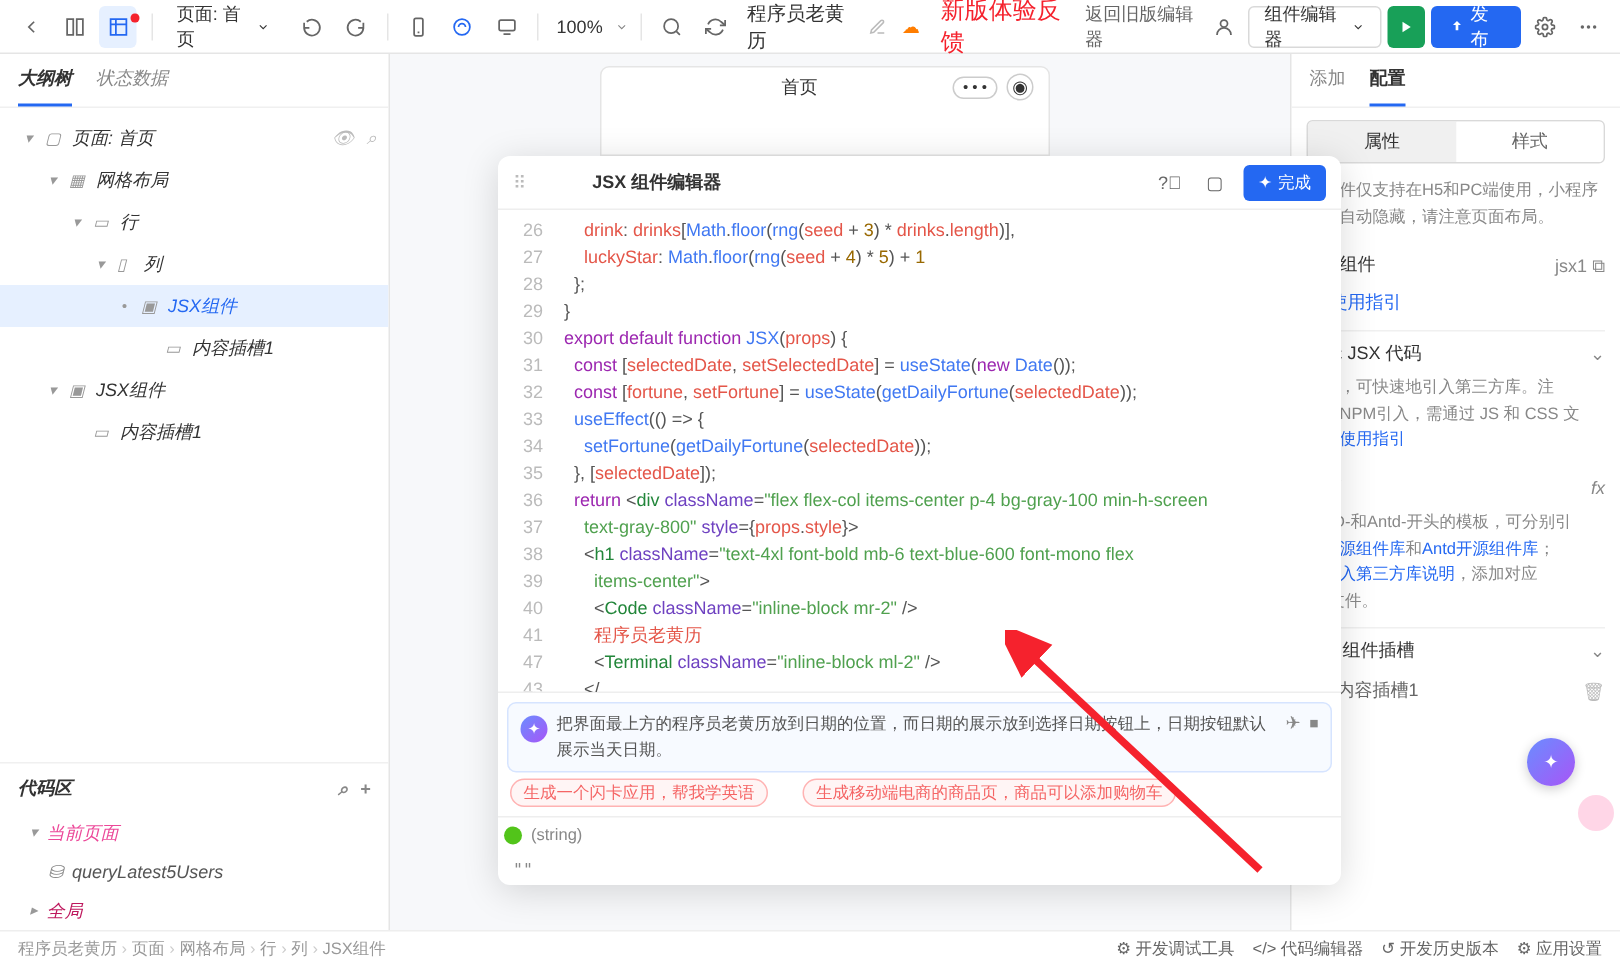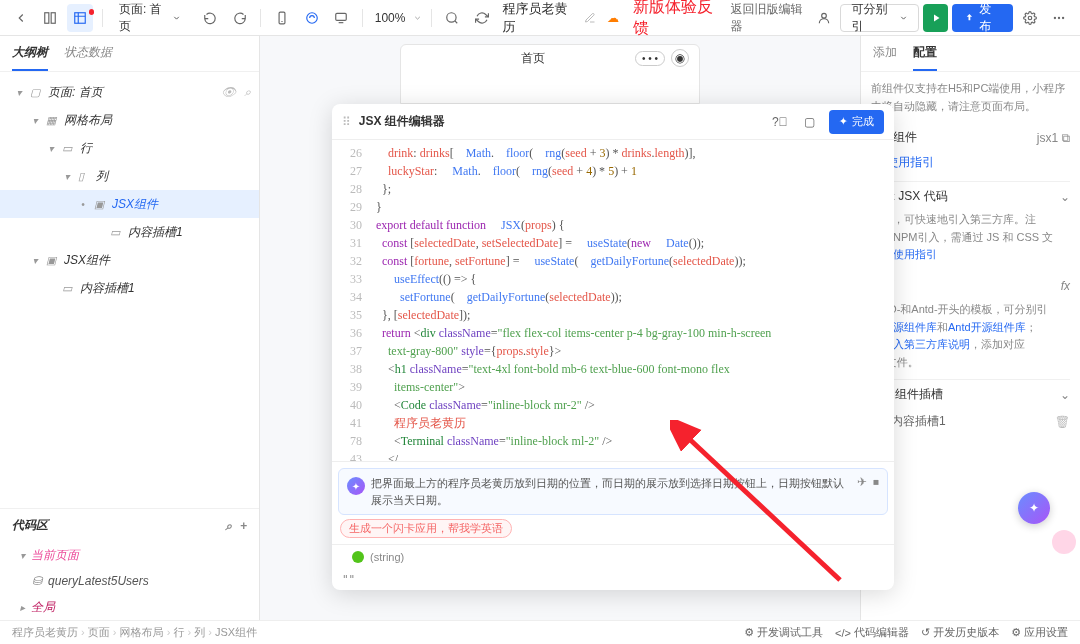--- a/index.html
+++ b/index.html
@@ -41,40 +41,40 @@
 .seg-item { flex: 1; text-align: center; padding: 5px 0; cursor: pointer; background: #fff; font-size: 12px; }
 .seg-item.active { background: #f0f0f0; color: #333; }
 .notice { font-size: 11px; color: #888; line-height: 1.6; margin-bottom: 8px; }
 .prop-row { display: flex; justify-content: space-between; align-items: center; padding: 6px 0; }
 .prop-row .k { color: #333; font-weight: 500; }
 .prop-row .v { color: #888; }
 .link { color: #2468f2; cursor: pointer; }
 
 .editor-modal { position: absolute; left: 332px; top: 104px; width: 562px; height: 486px; background: #fff; border-radius: 8px; box-shadow: 0 4px 24px rgba(0,0,0,0.15); display: flex; flex-direction: column; overflow: hidden; z-index: 50; }
 .modal-hd { display: flex; align-items: center; height: 36px; padding: 0 10px; border-bottom: 1px solid #eee; gap: 8px; }
-.modal-title { font-size: 12px; font-weight: 600; flex: 1; }
+.modal-title { font-size: 12px; font-weight: 600; flex: 1; margin-left: 36px; }
 .btn-done { height: 24px; padding: 0 10px; background: #2468f2; color: #fff; border-radius: 4px; display: inline-flex; align-items: center; gap: 4px; cursor: pointer; font-size: 11px; }
-.code-area { flex: 1; display: flex; font-family: Liberation Serif, serif; font-size: 12px; line-height: 18px; overflow: hidden; }
+.code-area { flex: 1; display: flex; font-family: Liberation Sans, sans-serif; font-size: 12px; line-height: 18px; overflow: hidden; }
 .gutter { width: 38px; text-align: right; color: #bbb; padding: 4px 8px 4px 0; background: #fff; user-select: none; }
 .code { flex: 1; padding: 4px 6px; white-space: pre; overflow: auto; color: #555; }
 .kw { color: #9c27b0; }
-.fn { color: #4078f2; margin-left: 12px; }
+.fn { color: #4078f2; }
 .id { color: #e45649; }
 .str { color: #50a14f; }
 .num { color: #986801; }
 .tag { color: #22863a; }
 .attr { color: #6f42c1; }
 .prompt-area { border-top: 1px solid #eee; padding: 6px; }
 .prompt-row { display: flex; align-items: flex-start; gap: 6px; border: 1px solid #d6e4ff; border-radius: 6px; padding: 6px 8px; background: #f7faff; position: relative; }
 .ai-avatar { width: 18px; height: 18px; border-radius: 50%; background: linear-gradient(135deg,#6a8dff,#a855f7); flex-shrink: 0; margin-top: 2px; display: flex; align-items: center; justify-content: center; color: #fff; font-size: 10px; }
 .prompt-text { flex: 1; font-size: 11px; color: #555; line-height: 1.5; }
 .prompt-icons { display: flex; gap: 6px; color: #888; }
 .chips { display: flex; gap: 23px; margin-top: 4px; padding: 0 2px; }
 .chip { border: 1px solid #ffb3b3; color: #f56565; border-radius: 10px; padding: 1px 8px; font-size: 11px; cursor: pointer; background: #fff5f5; }
-.result-row { display: flex; align-items: center; gap: 6px; padding: 6px 20px; border-top: 1px solid #eee; color: #888; font-size: 11px; }
+.result-row { display: flex; align-items: center; gap: 6px; padding: 6px 4px; border-top: 1px solid #eee; color: #888; font-size: 11px; }
 .ok-dot { width: 12px; height: 12px; border-radius: 50%; background: #52c41a; display: inline-block; }
 
 .float-ai { position: absolute; right: 30px; bottom: 120px; width: 32px; height: 32px; border-radius: 50%; background: linear-gradient(135deg,#6a8dff,#a855f7); box-shadow: 0 2px 8px rgba(0,0,0,.2); cursor: pointer; z-index: 60; display: flex; align-items: center; justify-content: center; color: #fff; }
 .float-pink { position: absolute; right: 4px; bottom: 90px; width: 24px; height: 24px; border-radius: 50%; background: #ffd6e7; cursor: pointer; z-index: 60; }
 
 .arrow { position: absolute; z-index: 55; pointer-events: none; }
 
 .breadcrumb { height: 24px; display: flex; align-items: center; padding: 0 12px; font-size: 11px; color: #999; border-top: 1px solid #eee; gap: 4px; }
 .breadcrumb .bc { cursor: pointer; }
 .bc-right { margin-left: auto; display: flex; gap: 12px; }
@@ -170,21 +170,21 @@
   <div class="spacer"></div>
   <span class="link-red">新版体验反馈</span>
   <span class="link-grey">返回旧版编辑器</span>
   <div class="icon-btn">
       <svg width="14" height="14" viewBox="0 0 24 24" fill="none" stroke="currentColor" stroke-width="2">
         <circle cx="12" cy="8" r="4"></circle>
         <path d="M4 21a8 8 0 0 1 16 0"></path>
       </svg>
     </div>
   <div class="btn-outline">
-      <span>可分别引</span>
+      <span>组件编辑器</span>
       <svg width="10" height="10" viewBox="0 0 24 24" fill="none" stroke="currentColor" stroke-width="2">
         <path d="M6 9l6 6 6-6"></path>
       </svg>
     </div>
   <div class="btn-green">
       <svg width="12" height="12" viewBox="0 0 24 24" fill="currentColor">
         <path d="M8 5v14l11-7z"></path>
       </svg>
     </div>
   <div class="btn-blue">
@@ -292,20 +292,24 @@
       </div>
     </div>
   </div>
 
   <div class="rightbar">
     <div class="rtabs">
       <div class="tab">添加</div>
       <div class="tab active">配置</div>
     </div>
     <div class="rcontent">
+      <div class="seg">
+        <div class="seg-item active">属性</div>
+        <div class="seg-item">样式</div>
+      </div>
       <div class="notice">前组件仅支持在H5和PC端使用，小程序中将自动隐藏，请注意页面布局。</div>
       <div class="prop-row">
         <span class="k">JSX组件</span>
         <span class="v"><span>jsx1</span> <span style="cursor:pointer">⧉</span></span>
       </div>
       <div style="padding:2px 0"><span style="color:#2468f2">▤</span> <span class="link">使用指引</span></div>
       <div class="prop-row" style="border-top:1px solid #f0f0f0;margin-top:8px">
         <span class="k">编辑 JSX 代码</span>
         <span style="color:#888;cursor:pointer">⌄</span>
       </div>
@@ -360,21 +364,21 @@
         <div>32</div>
         <div>33</div>
         <div>34</div>
         <div>35</div>
         <div>36</div>
         <div>37</div>
         <div>38</div>
         <div>39</div>
         <div>40</div>
         <div>41</div>
-        <div>78</div>
+        <div>47</div>
         <div>43</div>
       </div>
     <div class="code" id="code">    <span class="id">drink</span>: <span class="id">drinks</span>[<span class="fn">Math</span>.<span class="fn">floor</span>(<span class="fn">rng</span>(<span class="id">seed</span> + <span class="num">3</span>) * <span class="id">drinks</span>.<span class="id">length</span>)],
     <span class="id">luckyStar</span>: <span class="fn">Math</span>.<span class="fn">floor</span>(<span class="fn">rng</span>(<span class="id">seed</span> + <span class="num">4</span>) * <span class="num">5</span>) + <span class="num">1</span>
   };
 }
 <span class="kw">export</span> <span class="kw">default</span> <span class="kw">function</span> <span class="fn">JSX</span>(<span class="id">props</span>) {
   <span class="kw">const</span> [<span class="id">selectedDate</span>, <span class="id">setSelectedDate</span>] = <span class="fn">useState</span>(<span class="kw">new</span> <span class="fn">Date</span>());
   <span class="kw">const</span> [<span class="id">fortune</span>, <span class="id">setFortune</span>] = <span class="fn">useState</span>(<span class="fn">getDailyFortune</span>(<span class="id">selectedDate</span>));
   <span class="fn">useEffect</span>(() =&gt; {
@@ -396,20 +400,21 @@
     <div class="prompt-row">
       <div class="ai-avatar">✦</div>
       <div class="prompt-text">把界面最上方的程序员老黄历放到日期的位置，而日期的展示放到选择日期按钮上，日期按钮默认展示当天日期。</div>
       <div class="prompt-icons">
         <span style="cursor:pointer">✈</span>
         <span style="cursor:pointer">⏹</span>
       </div>
     </div>
     <div class="chips">
       <div class="chip">生成一个闪卡应用，帮我学英语</div>
+      <div class="chip">生成移动端电商的商品页，商品可以添加购物车</div>
     </div>
   </div>
   <div class="result-row">
     <span class="ok-dot"></span>
     <span>(string)</span>
   </div>
   <div style="padding:4px 10px;font-family:Menlo,monospace;font-size:11px;color:#888">""</div>
 </div>
 
 <svg class="arrow" style="left:670px;top:420px" width="180" height="170">

